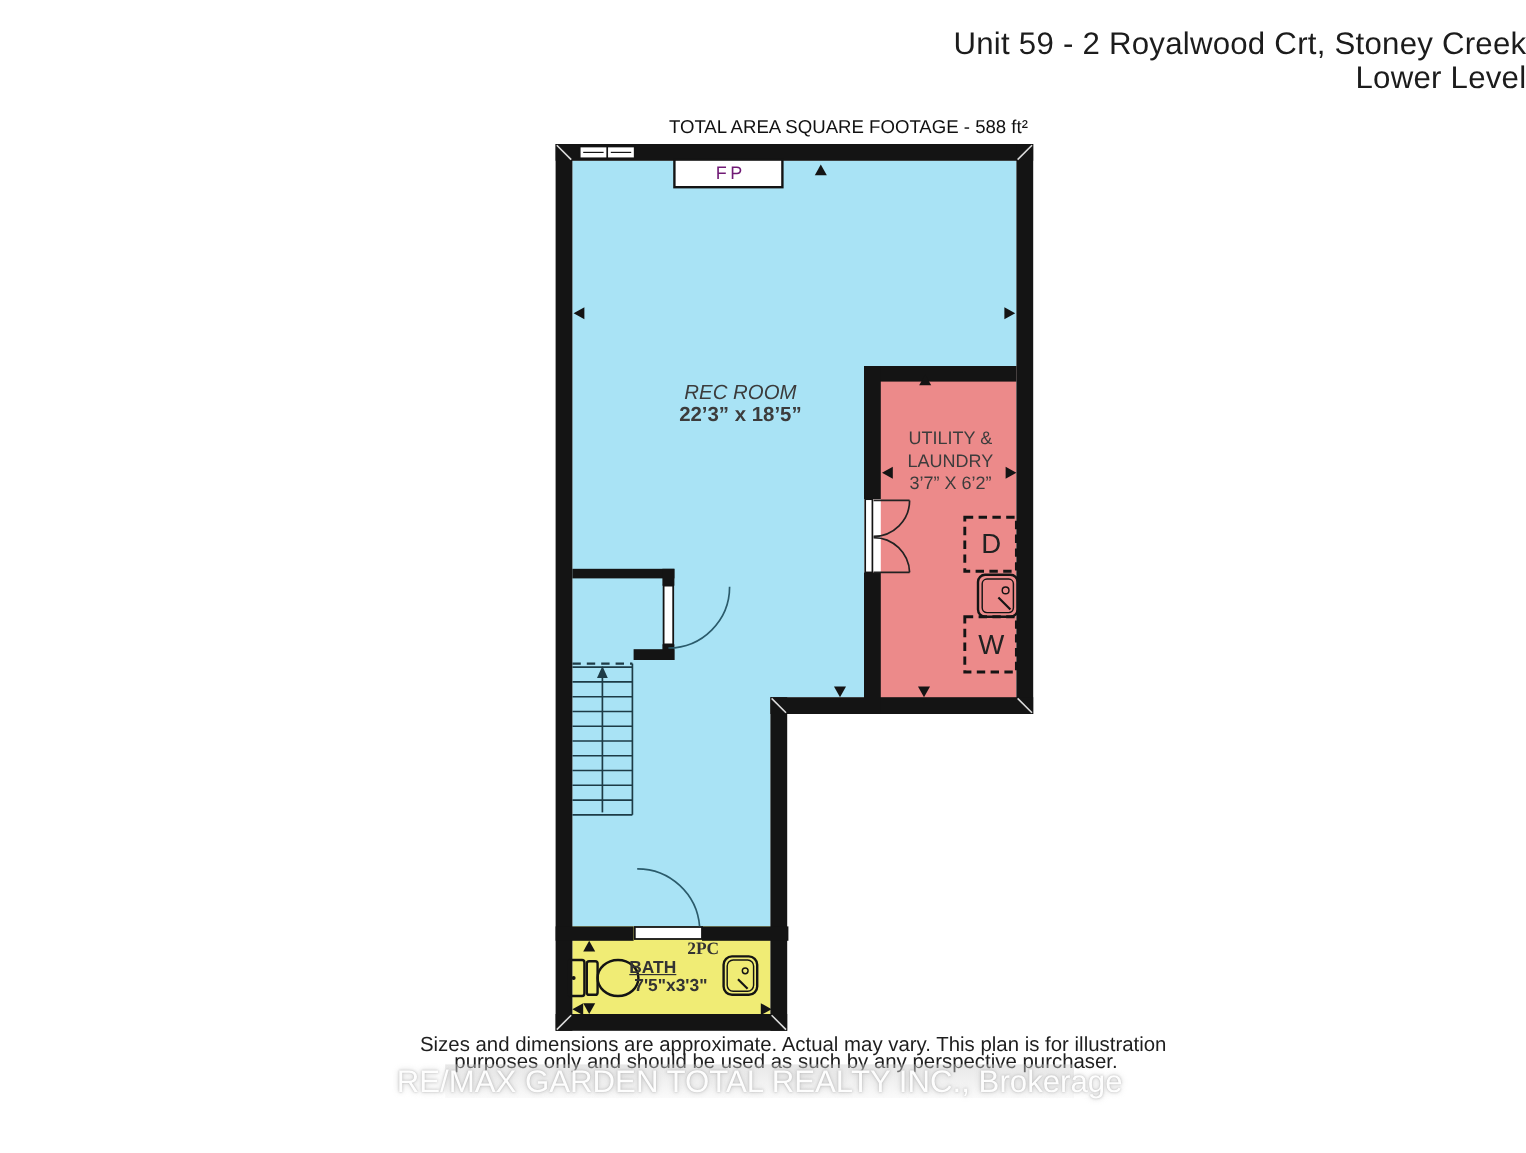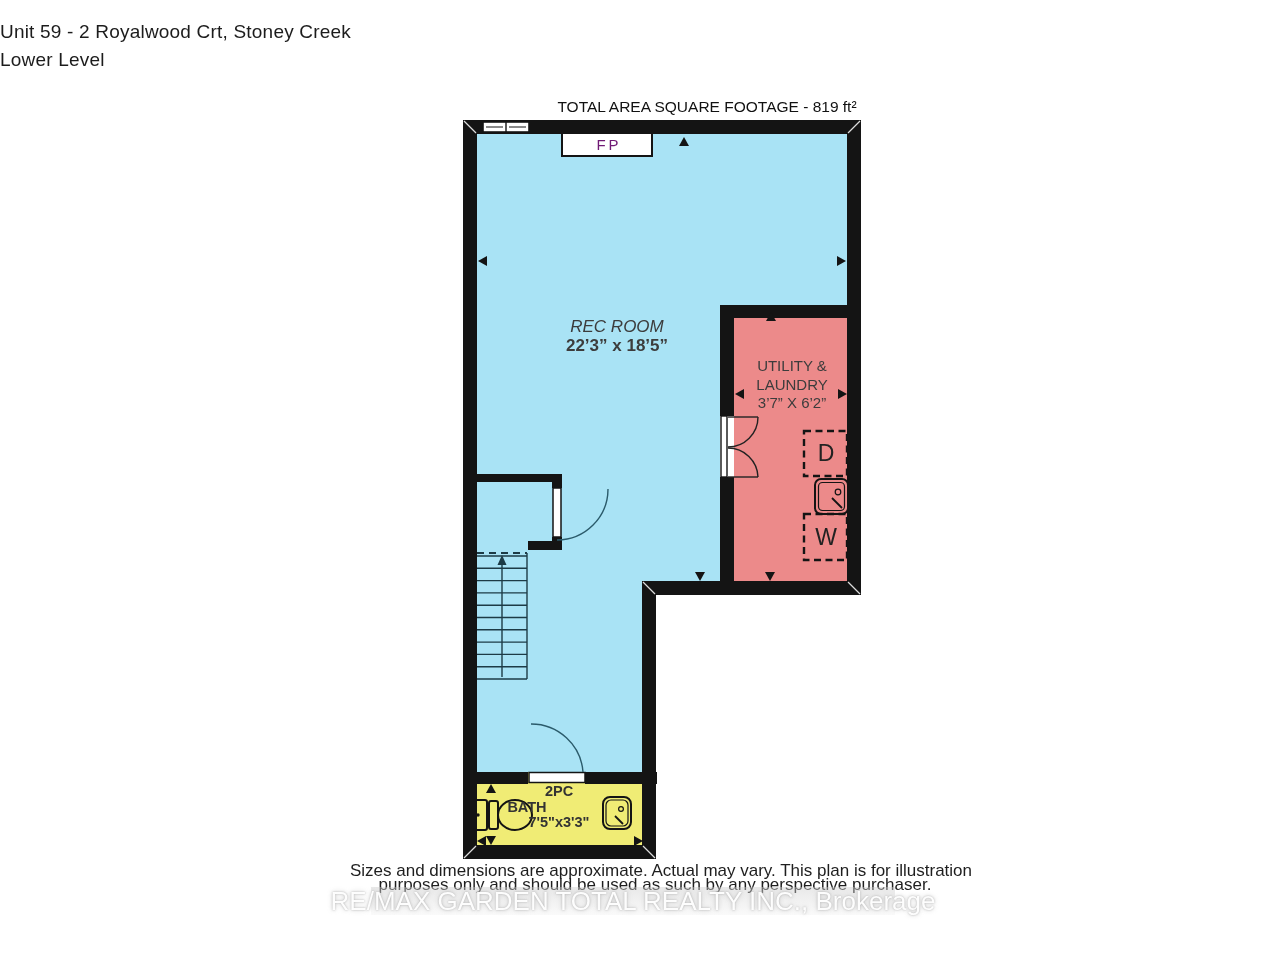--- a/index.html
+++ b/index.html
@@ -2,21 +2,21 @@
 <html><head>
 <meta charset="utf-8">
 <style>
   html,body{margin:0;padding:0;}
   body{
     width:1272px;height:961px;position:relative;background:#ffffff;
     font-family:"Liberation Sans", sans-serif;overflow:hidden;
   }
   .abs{position:absolute;}
   .ctr{transform:translate(-50%,-50%);white-space:nowrap;line-height:1.15;}
-  .title-line{left:0;width:100%;text-align:left;font-size:19px;color:#1c1c1c;letter-spacing:0.2px;}
+  .title-line{left:0;width:100%;text-align:right;font-size:26px;color:#1c1c1c;letter-spacing:0.2px;}
   .area-label{font-size:15.5px;color:#111;}
   .room-label{color:#3c3c3c;text-align:center;}
   .rec-label{font-size:17px;}
   .util-label{font-size:15px;}
   .bath-label{font-size:14.5px;font-weight:bold;color:#333;}
   .fp-label{font-size:15px;color:#701a75;letter-spacing:3px;}
   .appliance-label{font-size:23px;color:#222;}
   .disclaimer{font-size:17px;color:#1e1e1e;}
   .watermark-band{
     left:371px;top:887px;width:524px;height:28px;
@@ -26,21 +26,21 @@
   .watermark-text{
     font-size:26px;color:rgba(255,255,255,0.97);white-space:nowrap;
     text-shadow:0 0 2px rgba(170,170,170,0.9), 0 0 5px rgba(190,190,190,0.7);
   }
 </style>
 </head>
 <body>
 
 <div class="abs title-line" style="top:21px;">Unit 59 - 2 Royalwood Crt, Stoney Creek</div>
 <div class="abs title-line" style="top:49px;">Lower Level</div>
-<div class="abs ctr area-label" style="left:707px;top:107px;">TOTAL AREA SQUARE FOOTAGE - 819 ft²</div>
+<div class="abs ctr area-label" style="left:707px;top:107px;">TOTAL AREA SQUARE FOOTAGE - 588 ft²</div>
 
 <svg class="abs" style="left:0;top:0;" width="1272" height="961" viewBox="0 0 1272 961">
 
   <path d="M477,134 L847,134 L847,581 L642,581 L642,773 L477,773 Z" fill="#a9e3f5"></path>
   <rect x="721" y="305" width="126" height="289" fill="#ec8a8a"></rect>
   <rect x="477" y="772" width="165" height="73" fill="#f0ec75"></rect>
 
   <g fill="#141414">
     <rect x="463" y="120" width="398" height="14"></rect>
     <rect x="463" y="120" width="14" height="739"></rect>
@@ -160,22 +160,22 @@
 <div class="abs ctr room-label rec-label" style="left:617px;top:327px;font-style:italic;">REC ROOM</div>
 <div class="abs ctr room-label rec-label" style="left:617px;top:346px;font-weight:bold;">22’3” x 18’5”</div>
 
 <div class="abs ctr room-label util-label" style="left:792px;top:366px;">UTILITY &amp;</div>
 <div class="abs ctr room-label util-label" style="left:792px;top:385px;">LAUNDRY</div>
 <div class="abs ctr room-label util-label" style="left:792px;top:403px;">3’7” X 6’2”</div>
 
 <div class="abs ctr appliance-label" style="left:826px;top:453px;">D</div>
 <div class="abs ctr appliance-label" style="left:826px;top:537px;">W</div>
 
-<div class="abs ctr room-label bath-label" style="left:559px;top:791px;">2PC</div>
-<div class="abs ctr room-label bath-label" style="left:527px;top:807px;">BATH</div>
+<div class="abs ctr room-label bath-label" style="left:586px;top:791px;font-family:Liberation Serif, serif;">2PC</div>
+<div class="abs ctr room-label bath-label" style="left:544px;top:807px;text-decoration:underline;">BATH</div>
 <div class="abs ctr room-label bath-label" style="left:559px;top:822px;">7'5"x3'3"</div>
 
 <div class="abs ctr disclaimer" style="left:661px;top:871px;">Sizes and dimensions are approximate. Actual may vary. This plan is for illustration</div>
 <div class="abs ctr disclaimer" style="left:655px;top:885px;">purposes only and should be used as such by any perspective purchaser.</div>
 
 <div class="abs watermark-band">
   <span class="watermark-text">RE/MAX GARDEN TOTAL REALTY INC., Brokerage</span>
 </div>
 
 </body></html>

